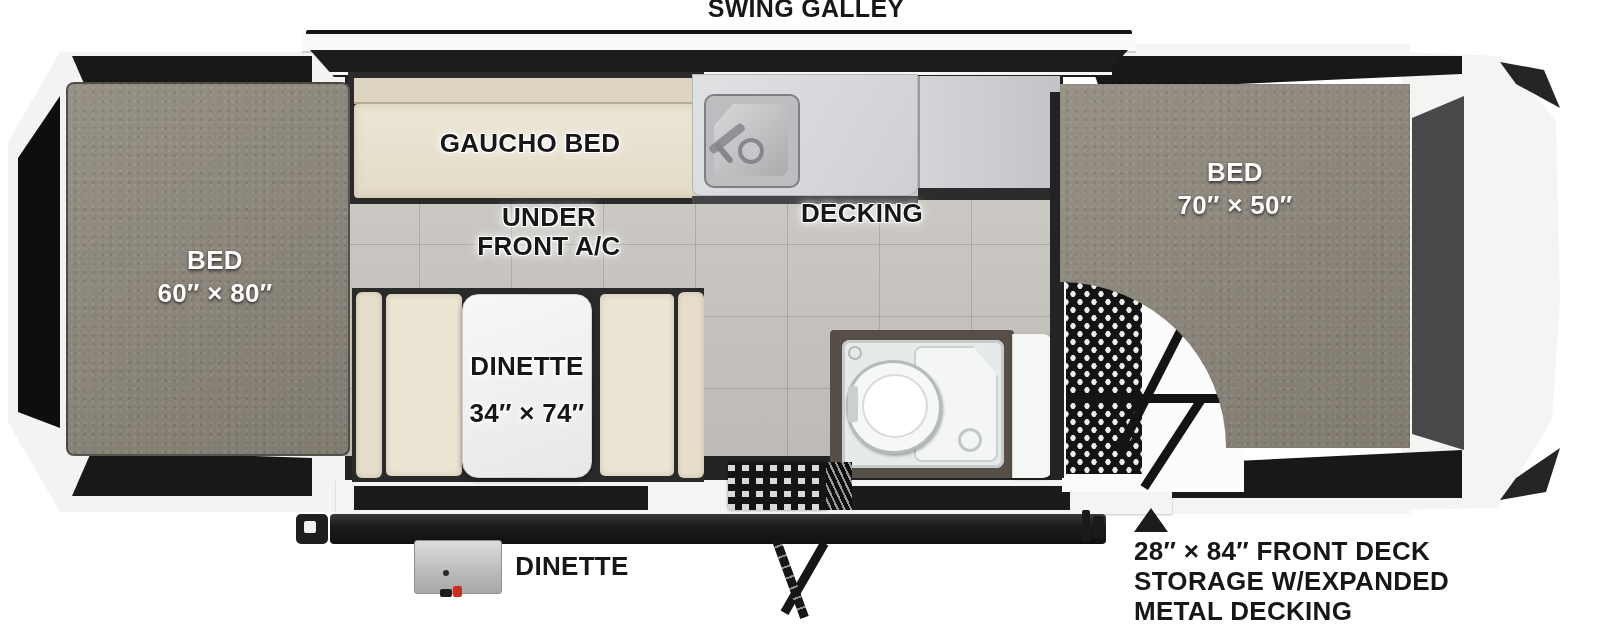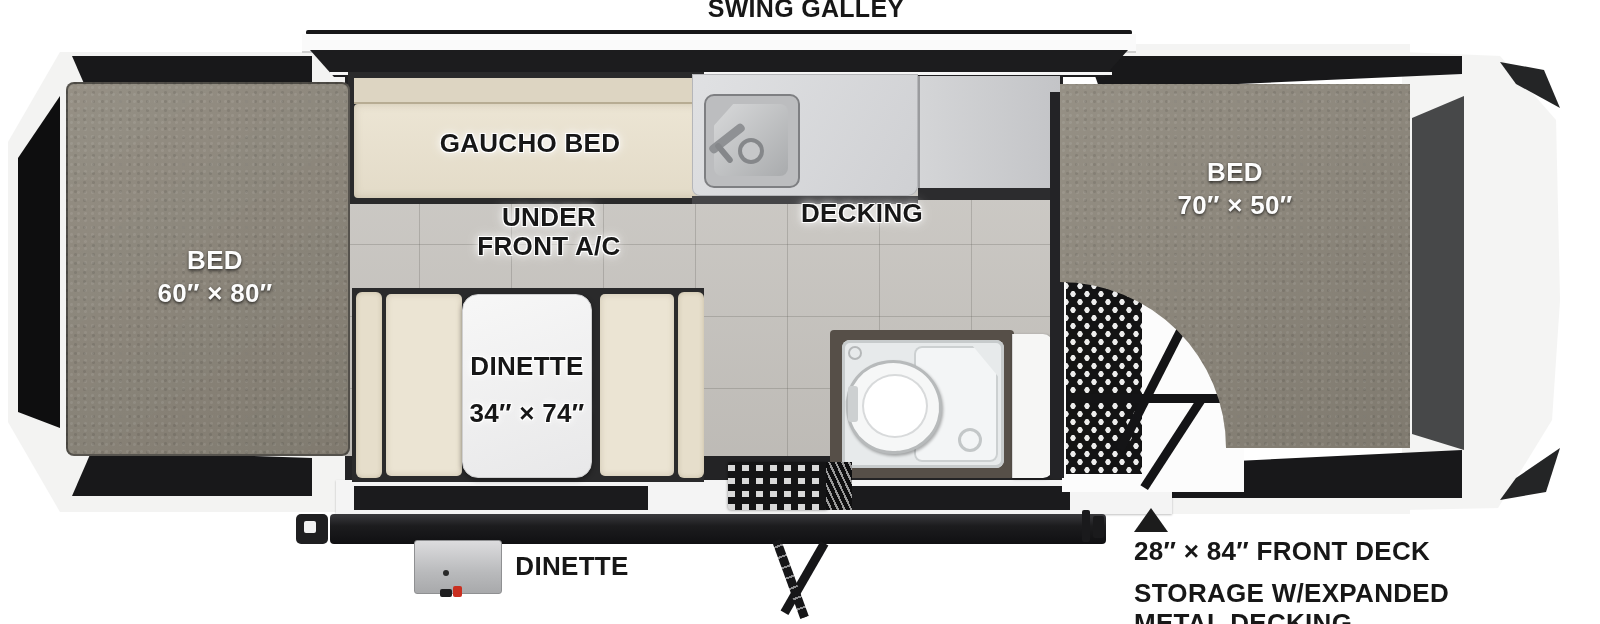--- a/index.html
+++ b/index.html
@@ -197,17 +197,17 @@
   </div>
 
   <div class="abs lbl ctr" style="left:572px;top:551px;">DINETTE</div>
 
 
   <div class="abs" style="left:1134px;top:508px;width:0;height:0;border-left:17px solid transparent;
               border-right:17px solid transparent;border-bottom:24px solid #1c1c1c;"></div>
 
   <div class="abs" style="left:1134px;top:536px;">
     <div class="lbl" style="text-align:left;line-height:30px;">28″ × 84″ FRONT DECK</div>
-    <div class="lbl" style="text-align:left;line-height:30px;margin-top:12px;">STORAGE W/EXPANDED</div>
+    <div class="lbl" style="text-align:left;line-height:30px;">STORAGE W/EXPANDED</div>
     <div class="lbl" style="text-align:left;line-height:30px;">METAL DECKING</div>
   </div>
 
 </div>
 
 </body></html>

